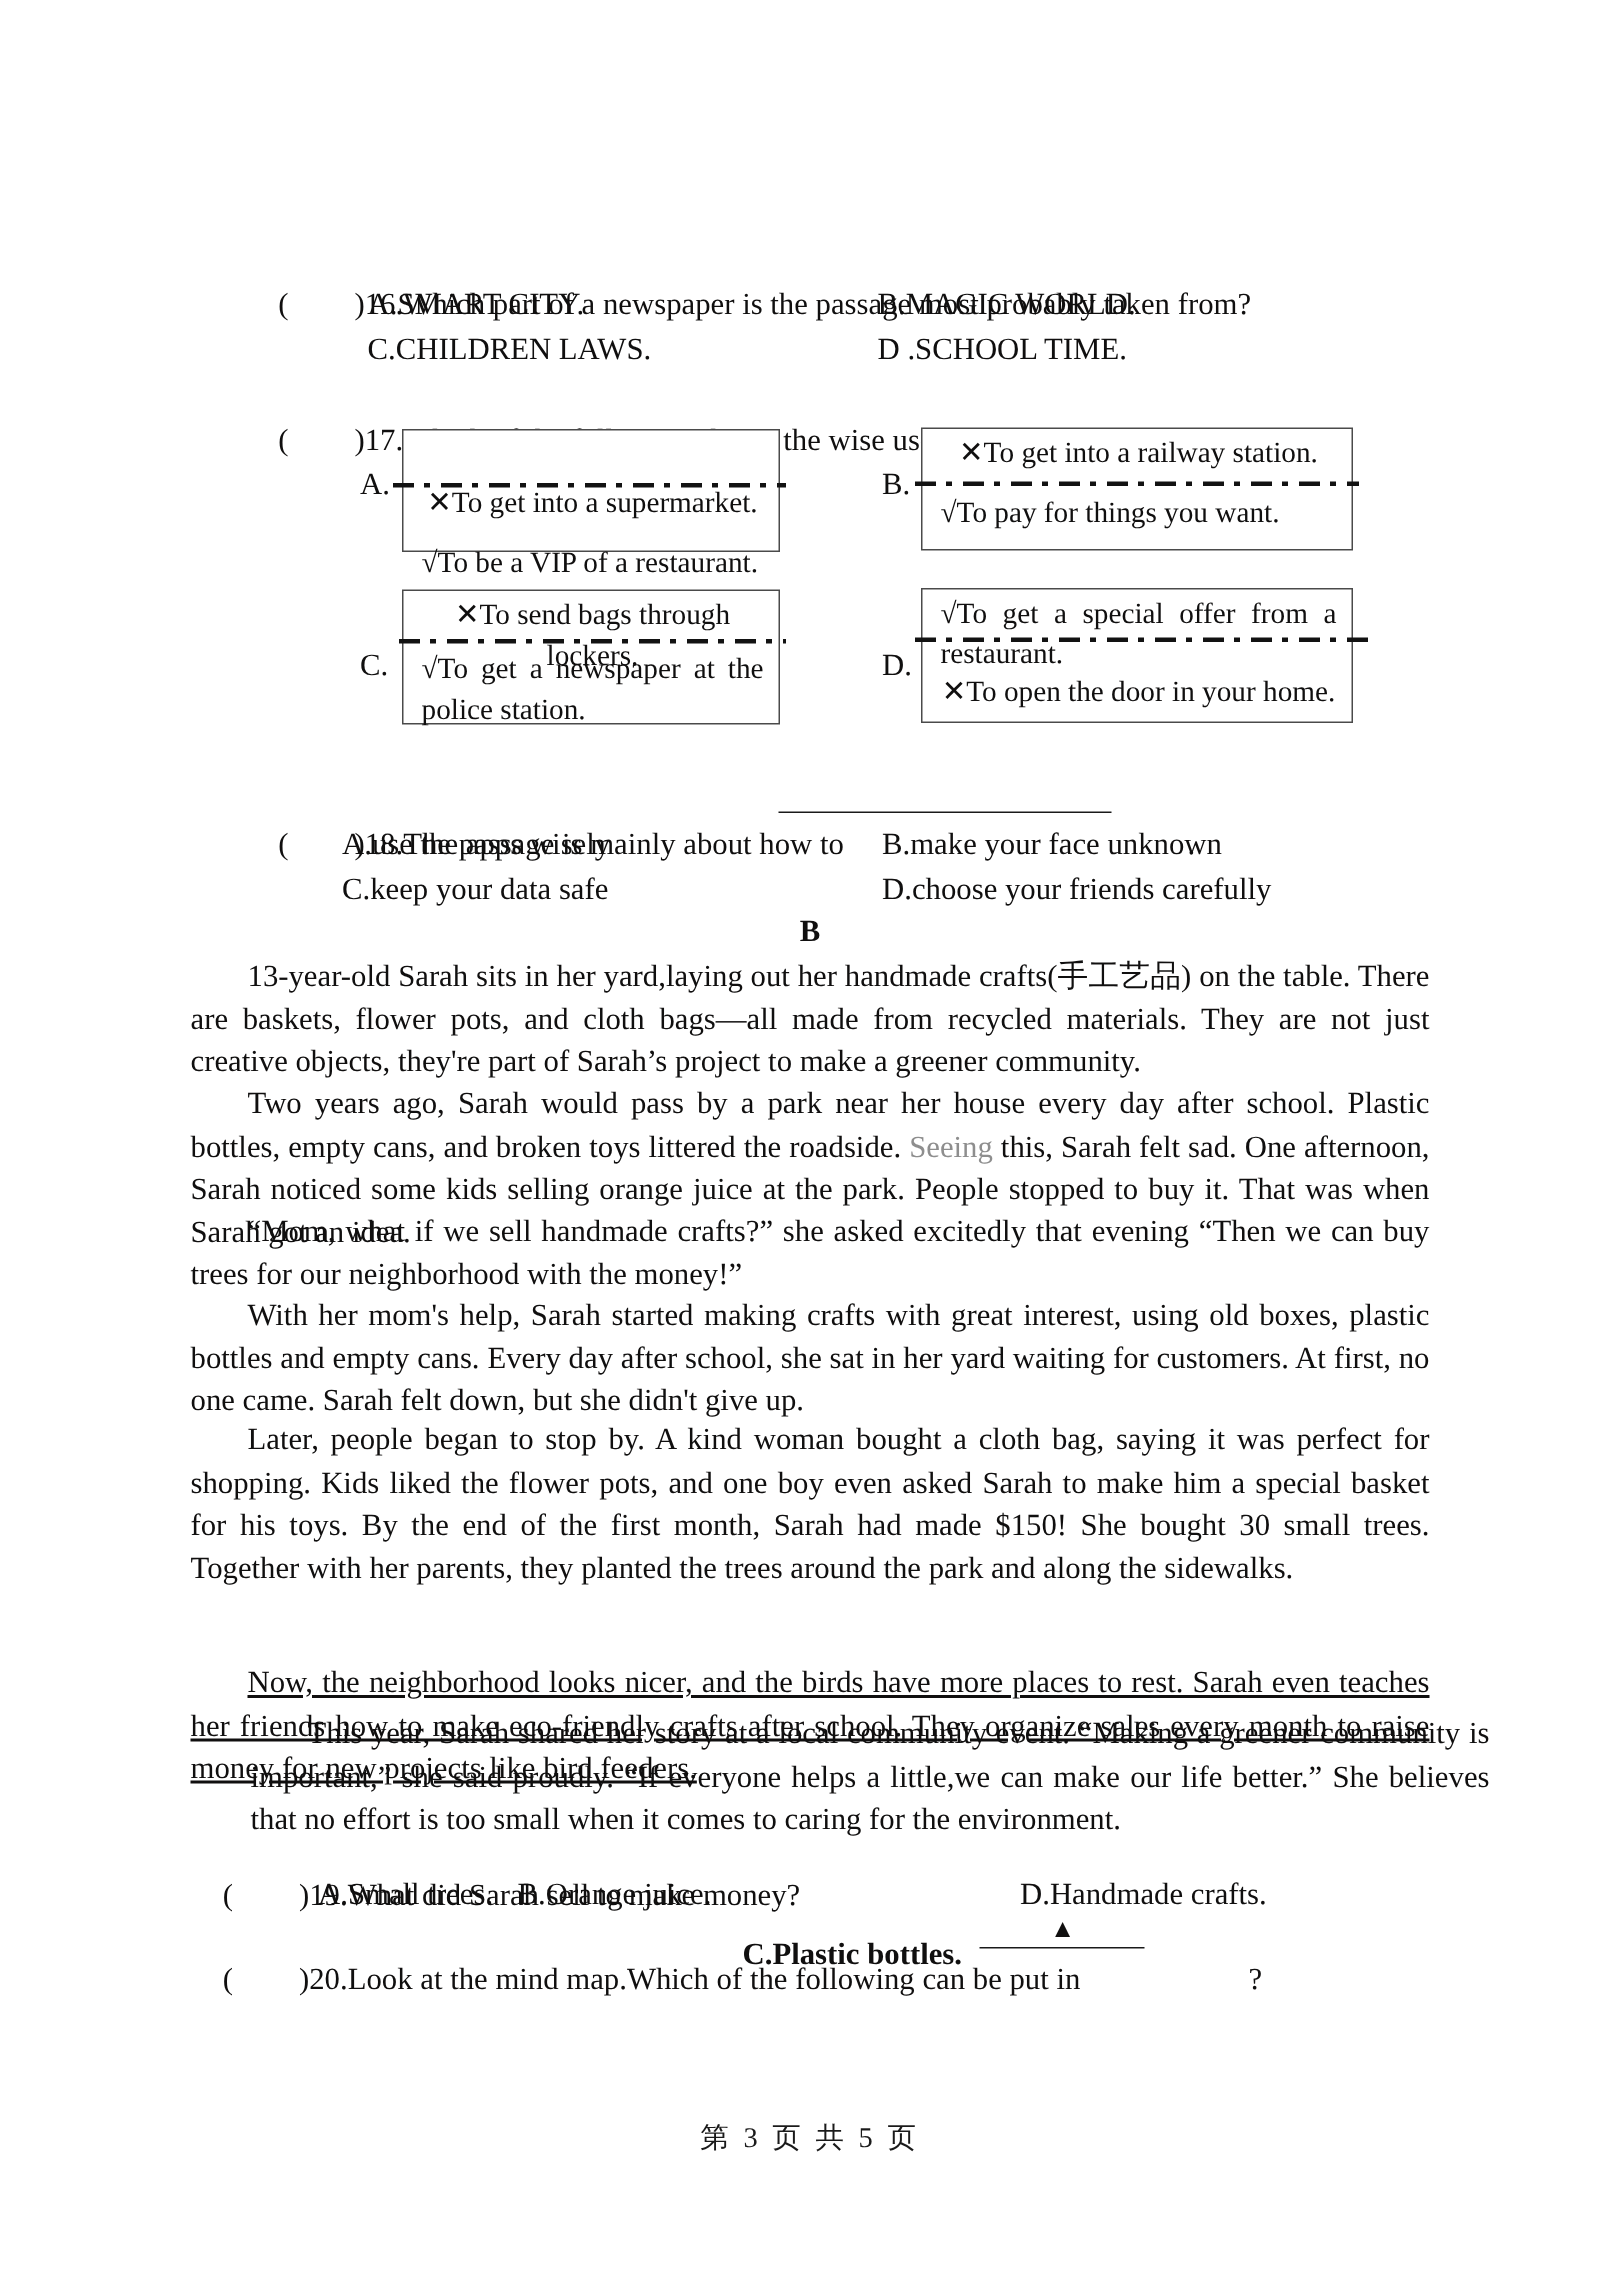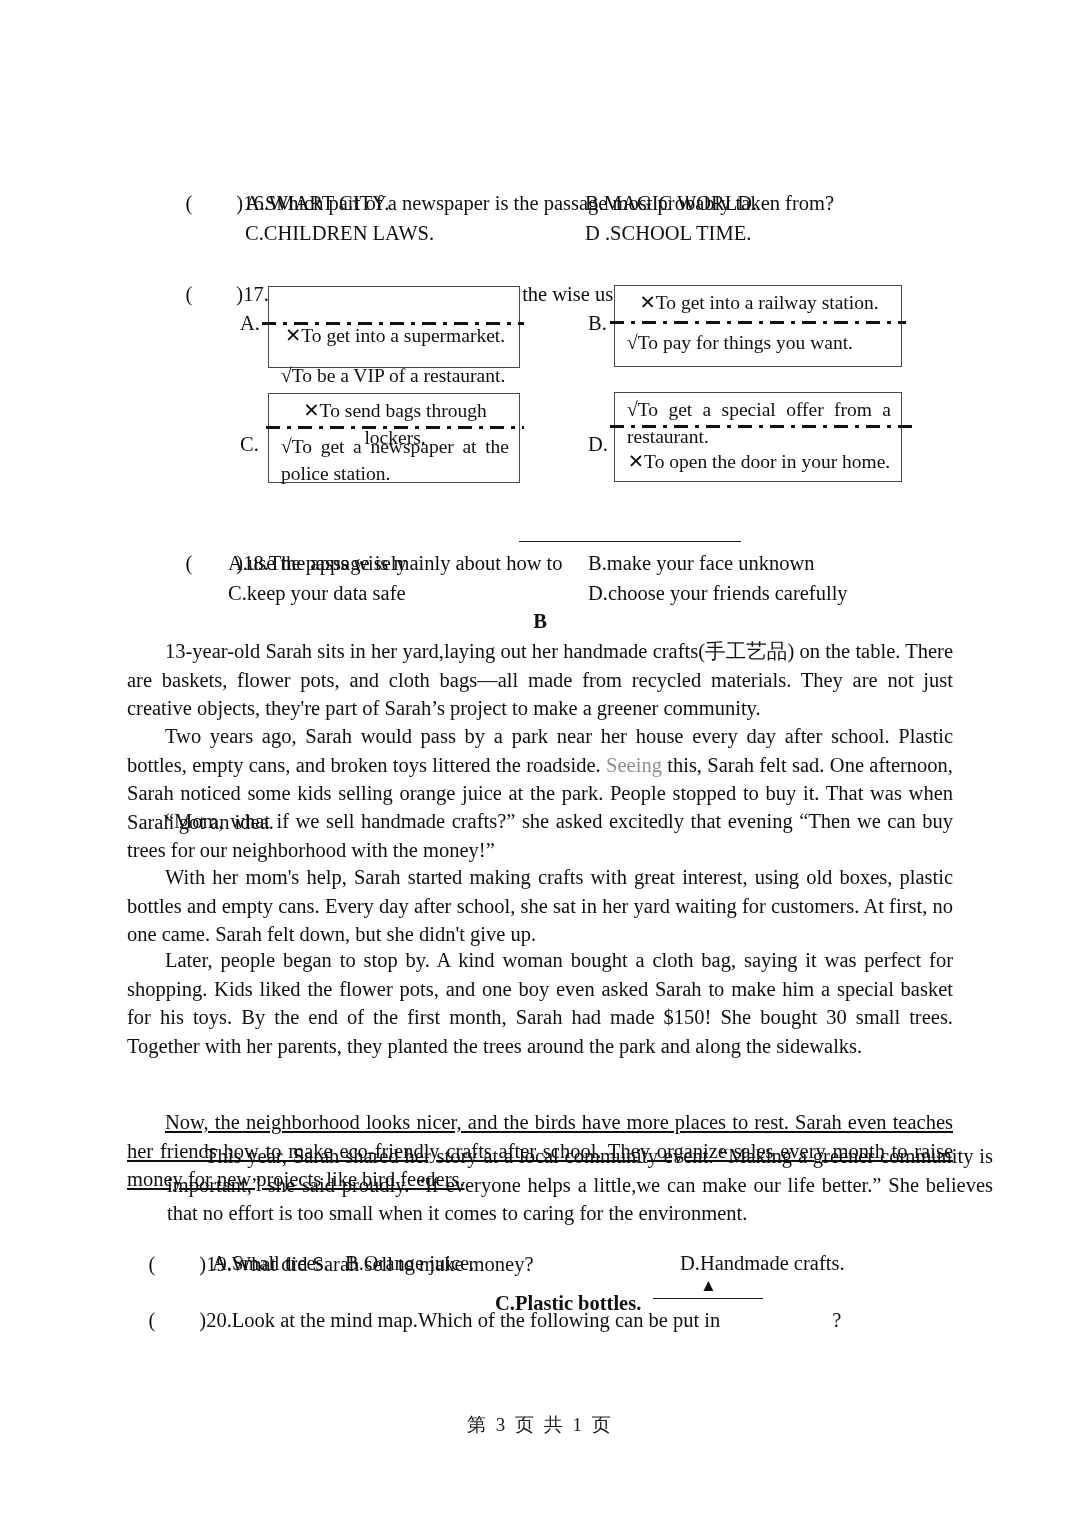--- a/index.html
+++ b/index.html
@@ -202,15 +202,15 @@
   <div class="opt" style="left:345px; top:1248px;">B.Orange juice.</div>
   <div class="opt" style="left:495px; top:1288px;font-weight:bold;">C.Plastic bottles.</div>
   <div class="opt" style="left:680px; top:1248px;">D.Handmade crafts.</div>
 
   <div class="qline" style="left:128px; top:1275px;">
     <span>(</span><span style="display:inline-block;width:44px;"></span><span>)20.</span><span>Look at the mind map.Which of the following can be put in</span><span style="display:inline-block;width:112px;"></span><span>?</span>
   </div>
   <div class="blank" style="left:653px; top:1298px; width:110px;"></div>
   <div class="tri" style="left:700px; top:1277px;">▲</div>
 
-  <div class="footer" style="top:1412px;">第 3 页 共 1 页</div>
+  <div class="footer" style="top:1412px;">第 3 页 共 5 页</div>
 
 </div>
 
 </body></html>

